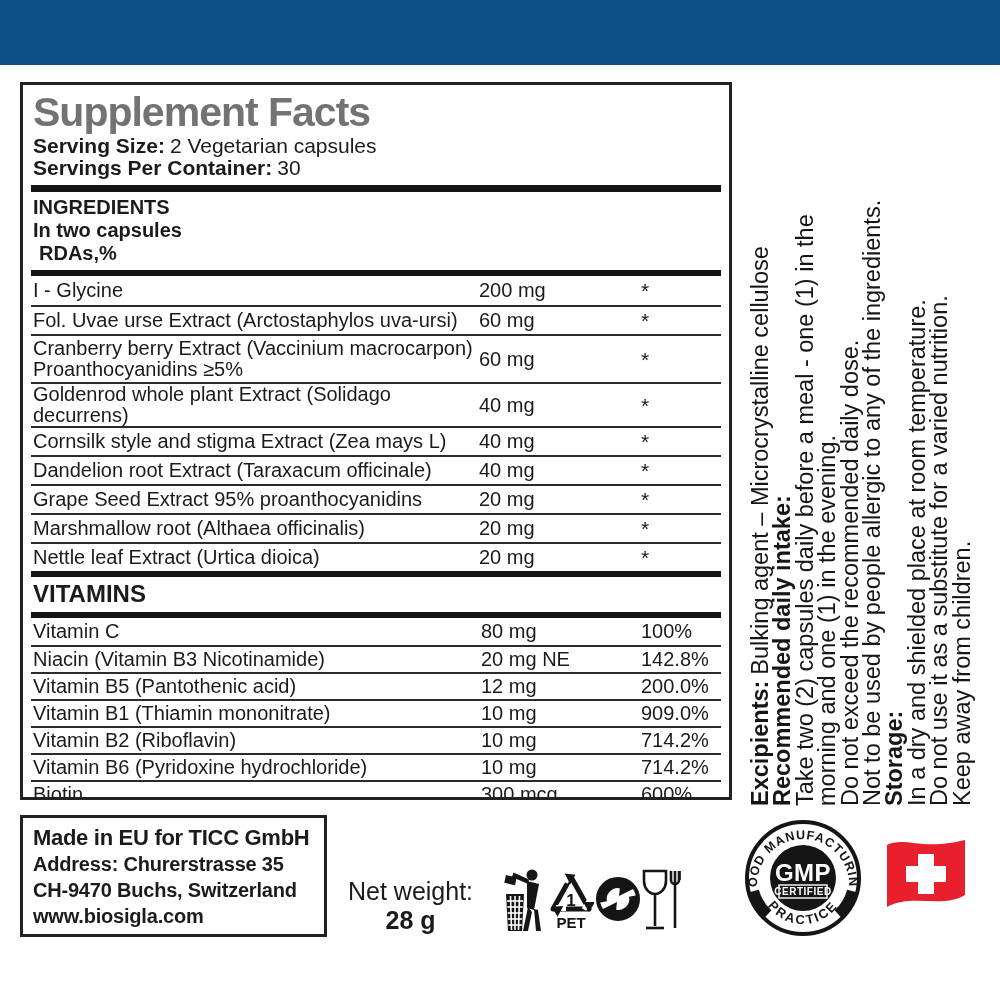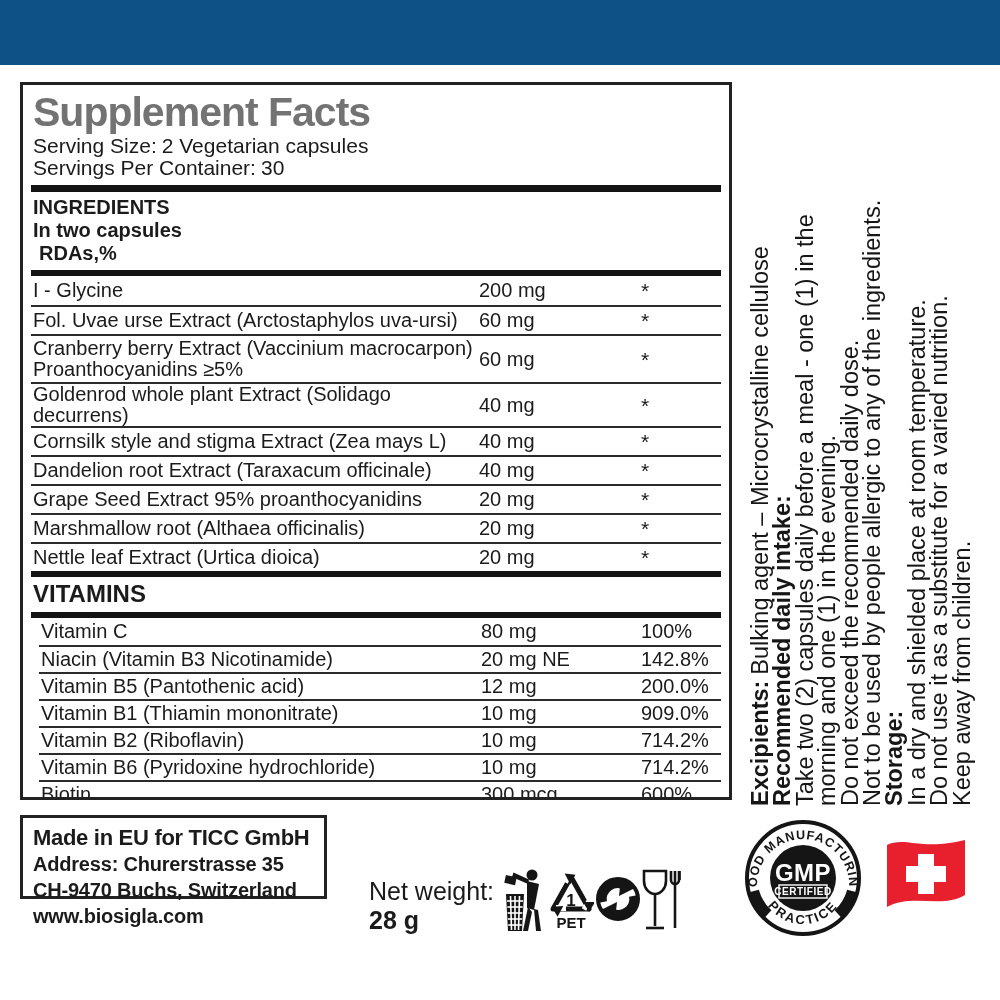--- a/index.html
+++ b/index.html
@@ -9,55 +9,55 @@
   }
   .topbar{position:absolute;left:0;top:0;width:1000px;height:65px;}
 
   
   .panel{
     position:absolute;left:20px;top:82px;width:712px;height:718px;
     border:3px solid #222;box-sizing:border-box;padding:4px 8px;overflow:hidden;
   }
   .title{font-size:41px;font-weight:bold;letter-spacing:-1px;line-height:46px;margin:0 0 0 2px;color:#737373;}
   .serv{font-size:21px;line-height:22px;margin-left:2px;}
-  .serv .b{font-weight:normal;}
+  .serv .b{font-weight:bold;}
   .serv span + span{margin-left:5px;}
   .bar-thick{height:7px;background:#141414;margin-top:6px;}
   .bar-med{height:6px;background:#141414;}
   .hdr-row{display:flex;font-weight:bold;font-size:20px;padding:4px 0 5px 2px;flex-direction:column;}
   .c-name{flex:1;}
   .c-amt{width:154px;flex:none;}
   .c-rda{width:80px;flex:none;padding-left:6px;}
   .rows .row{display:flex;align-items:center;min-height:29px;font-size:20px;line-height:21px;padding-left:2px;box-sizing:border-box;}
   .rows .row + .row{border-top:2px solid #2b2b2b;}
-  .rows.vit .row{min-height:27px;margin-left:8px;}
+  .rows.vit .row{min-height:27px;}
   .row.tall{min-height:48px;}
   .ast{font-size:21px;padding-left:8px;}
   .sec-hdr{font-weight:bold;font-size:24px;padding:3px 0 4px 2px;}
   .foot{font-style:italic;font-size:20px;line-height:22px;margin-left:2px;}
   .foot.first{margin-top:7px;}
   .foot.second{margin-left:6px;}
 
   
   .side-notes{
     position:absolute;left:749px;top:806px;width:718px;
     transform:rotate(-90deg);transform-origin:0 0;
     font-size:23.5px;line-height:22.4px;white-space:nowrap;color:#161616;
   }
   .side-notes .b{font-weight:bold;}
   .side-notes .b + span{margin-left:6px;}
 
   
   .addr-box{
-    position:absolute;left:20px;top:815px;width:307px;height:84px;
+    position:absolute;left:20px;top:815px;width:307px;height:122px;
     border:3px solid #222;box-sizing:border-box;padding:6px 10px;
   }
   .addr-box .l1{font-size:22px;font-weight:bold;line-height:27px;letter-spacing:-0.3px;}
   .addr-box .ln{font-size:20px;font-weight:bold;line-height:26px;letter-spacing:-0.2px;}
-  .netweight{position:absolute;left:369px;top:878px;}
+  .netweight{position:absolute;left:348px;top:878px;text-align:center;}
   .netweight .nw1{font-size:25px;line-height:27px;}
   .netweight .nw2{font-size:25px;font-weight:bold;line-height:30px;}
   .icn{position:absolute;}
   svg text{font-family:"Liberation Sans", sans-serif;}
 </style>
 </head>
 <body>
 
 <div class="topbar" style="background-color: rgb(13, 81, 134);"></div>
 

